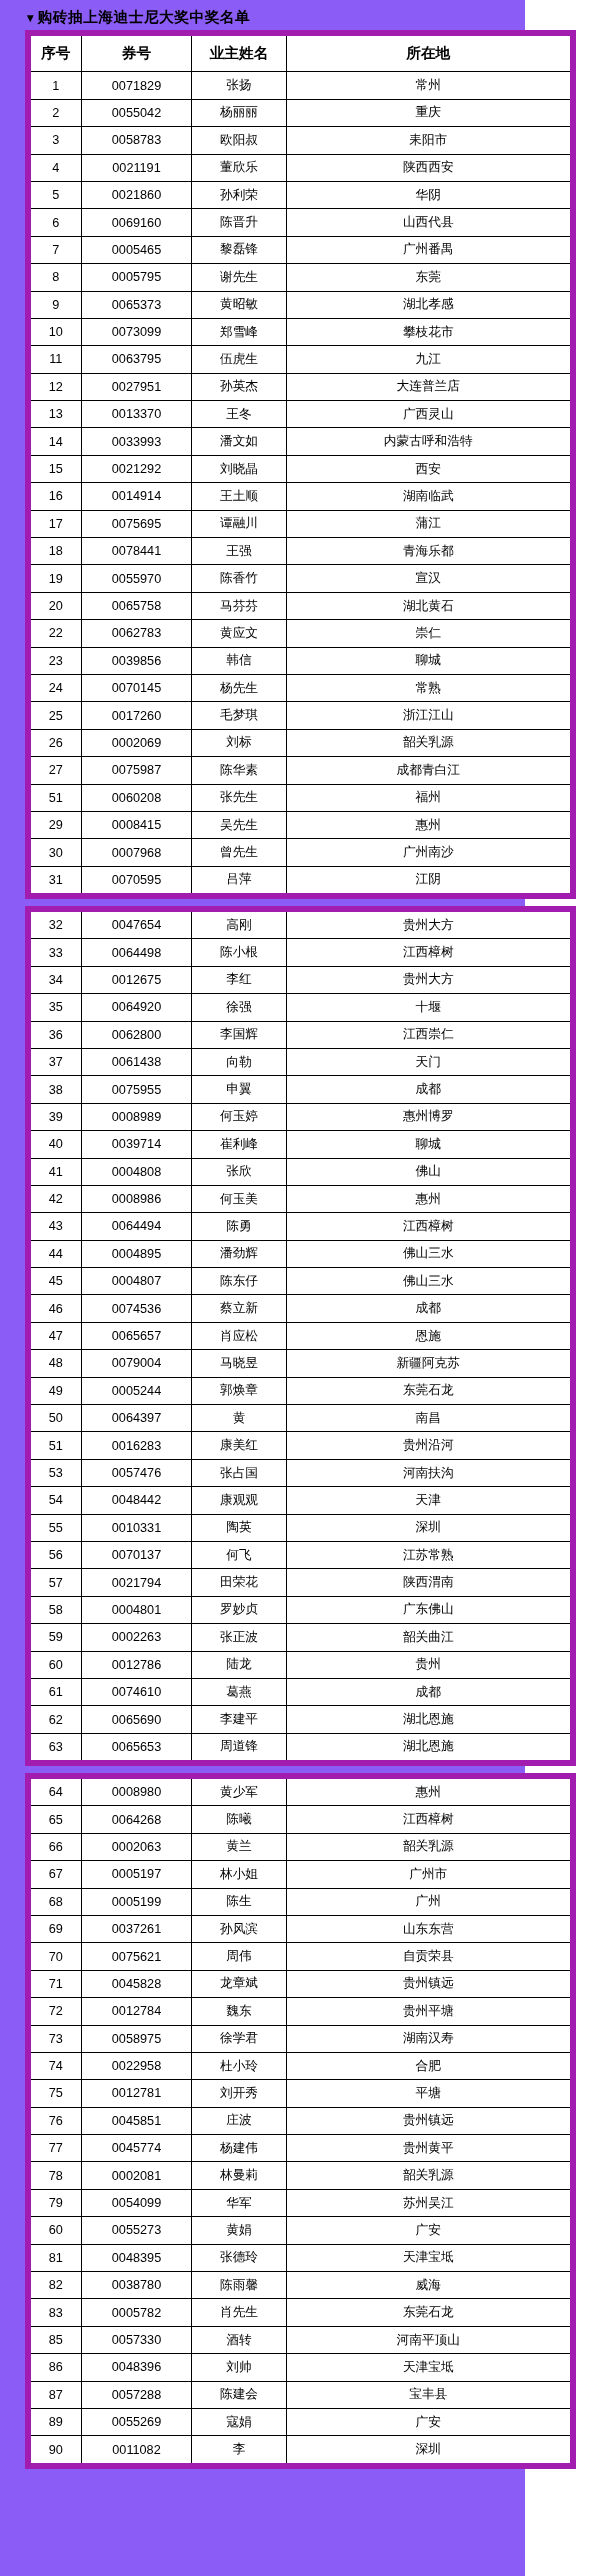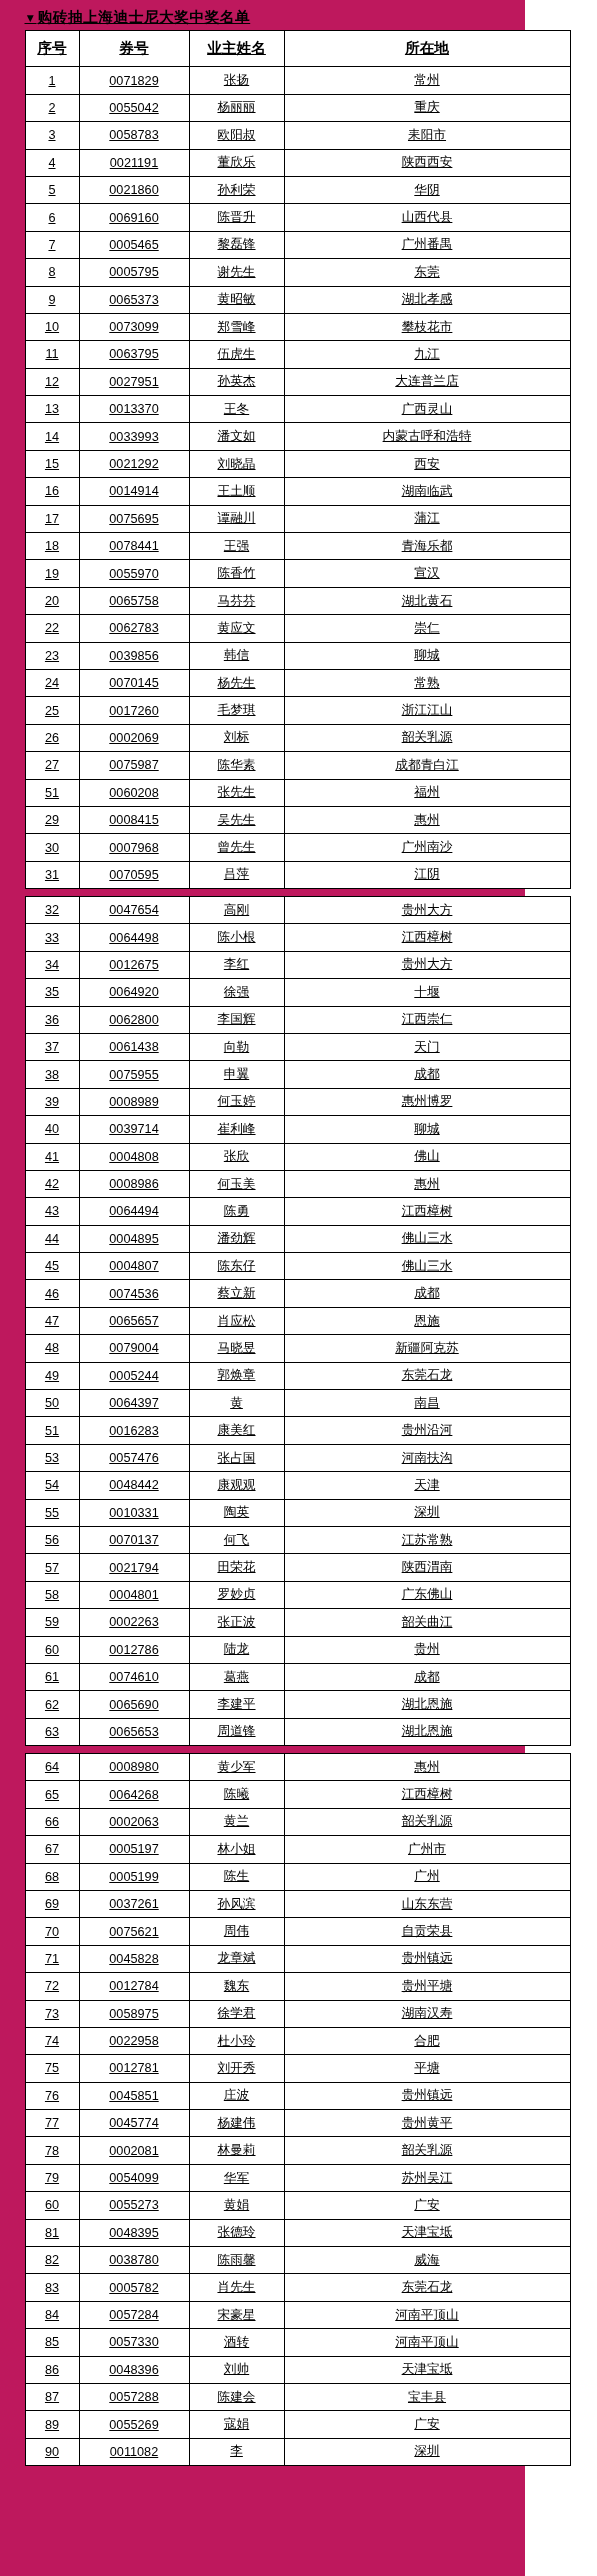--- a/index.html
+++ b/index.html
@@ -5,24 +5,23 @@
   html, body {
     margin: 0;
     padding: 0;
     background: #ffffff;
     font-family: "Liberation Sans", "DejaVu Sans", sans-serif;
     color: #000000;
   }
   .page {
     width: 525px;
     min-height: 2576px;
-    background: #be185d;
+    background: #8b5cf6;
     box-sizing: border-box;
     padding: 5.9px 0 9.8px 24.5px;
-    text-decoration: underline;
   }
   .page-title {
     font-size: 14.7px;
     font-weight: bold;
     line-height: 23.5px;
     color: #000000;
     letter-spacing: 0.5px;
     white-space: nowrap;
   }
   .page-title .tri {
@@ -46,21 +45,21 @@
     white-space: nowrap;
     font-size: 12.7px;
     color: #000000;
   }
   table.winners thead th {
     height: 35px;
     font-size: 14.7px;
     font-weight: bold;
   }
   table.winners tbody td { height: 26.4px; }
-  table.winners { border: 1px solid #a21caf; }
+  table.winners { border: 6px solid #a21caf; }
   col.c-seq    { width: 54px; }
   col.c-ticket { width: 110px; }
   col.c-name   { width: 95px; }
   col.c-loc    { width: 286px; }
 </style>
 </head>
 <body>
 
 <div class="page">
   <div class="page-title">
@@ -583,26 +582,20 @@
             <td>陈雨馨</td>
             <td>威海</td>
           </tr>
           <tr>
             <td>83</td>
             <td>0005782</td>
             <td>肖先生</td>
             <td>东莞石龙</td>
           </tr>
           <tr>
-            <td>84</td>
-            <td>0057284</td>
-            <td>宋豪星</td>
-            <td>河南平顶山</td>
-          </tr>
-          <tr>
             <td>85</td>
             <td>0057330</td>
             <td>酒转</td>
             <td>河南平顶山</td>
           </tr>
           <tr>
             <td>86</td>
             <td>0048396</td>
             <td>刘帅</td>
             <td>天津宝坻</td>

